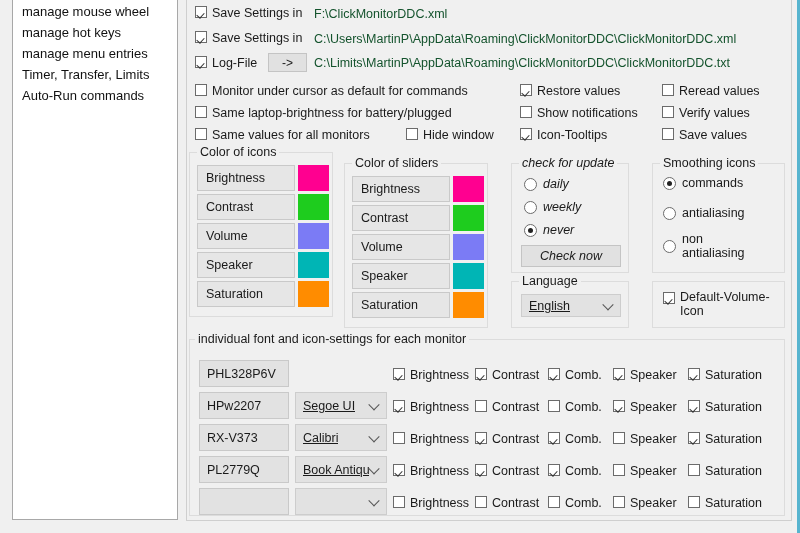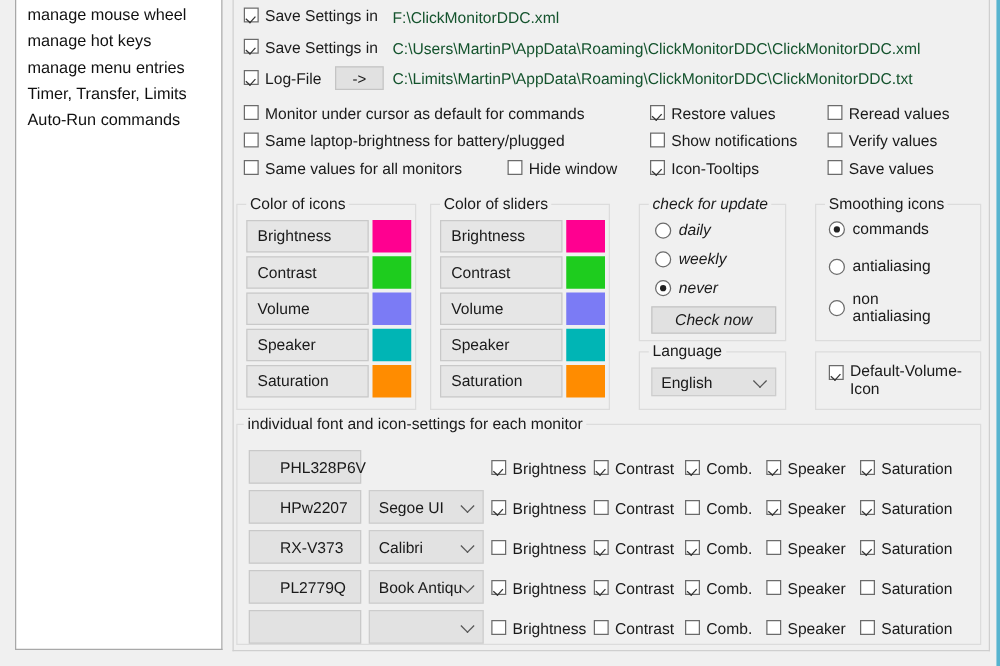--- a/index.html
+++ b/index.html
@@ -81,30 +81,30 @@
     display:flex;align-items:center;padding-left:8px;font-size:12.5px;color:#1a1a1a;cursor:default;
   }
   .colorrow .swatch{width:31px;height:26px;margin-left:3px;border:0;}
 
   
   .combo{
     background:#e2e2e2;border:1px solid #cdcdcd;box-sizing:border-box;
     display:flex;align-items:center;position:relative;cursor:default;
     font-size:12.5px;color:#1a1a1a;padding-left:7px;overflow:hidden;
   }
-  .combo .cv{white-space:nowrap;overflow:hidden;}
+  .combo .cv{white-space:nowrap;overflow:hidden;text-decoration:underline;}
   .combo .arrow{
     position:absolute;right:8px;top:50%;margin-top:-2px;width:7px;height:7px;
     border-right:1.4px solid #555;border-bottom:1.4px solid #555;
     transform:translateY(-40%) rotate(45deg);
   }
   
   .tfield{
     background:#e2e2e2;border:1px solid #c9c9c9;box-sizing:border-box;
-    display:flex;align-items:center;padding-left:24px;font-size:12.5px;color:#1a1a1a;cursor:default;
+    display:flex;align-items:center;padding-left:7px;font-size:12.5px;color:#1a1a1a;cursor:default;
   }
 
   .abs{position:absolute;}
 </style>
 </head>
 <body>
 
 <div id="root">
 
   <div class="win-edge"></div>
@@ -201,21 +201,21 @@
         <span class="lbl">Verify values</span>
       </span>
     </div>
     <div class="abs" style="left:475px;top:133px;">
       <span class="cb">
         <span class="box"></span>
         <span class="lbl">Save values</span>
       </span>
     </div>
 
-    <div class="grp" style="left:2px;top:169px;width:144px;height:165px;">
+    <div class="grp" style="left:2px;top:158px;width:144px;height:165px;">
       <div class="cap">Color of icons</div>
 
       <div class="colorrow" style="left:7px;top:12px;">
         <div class="namebtn">Brightness</div>
         <div class="swatch" style="background:#ff0090;"></div>
       </div>
       <div class="colorrow" style="left:7px;top:41px;">
         <div class="namebtn">Contrast</div>
         <div class="swatch" style="background:#1ecc1e;"></div>
       </div>

